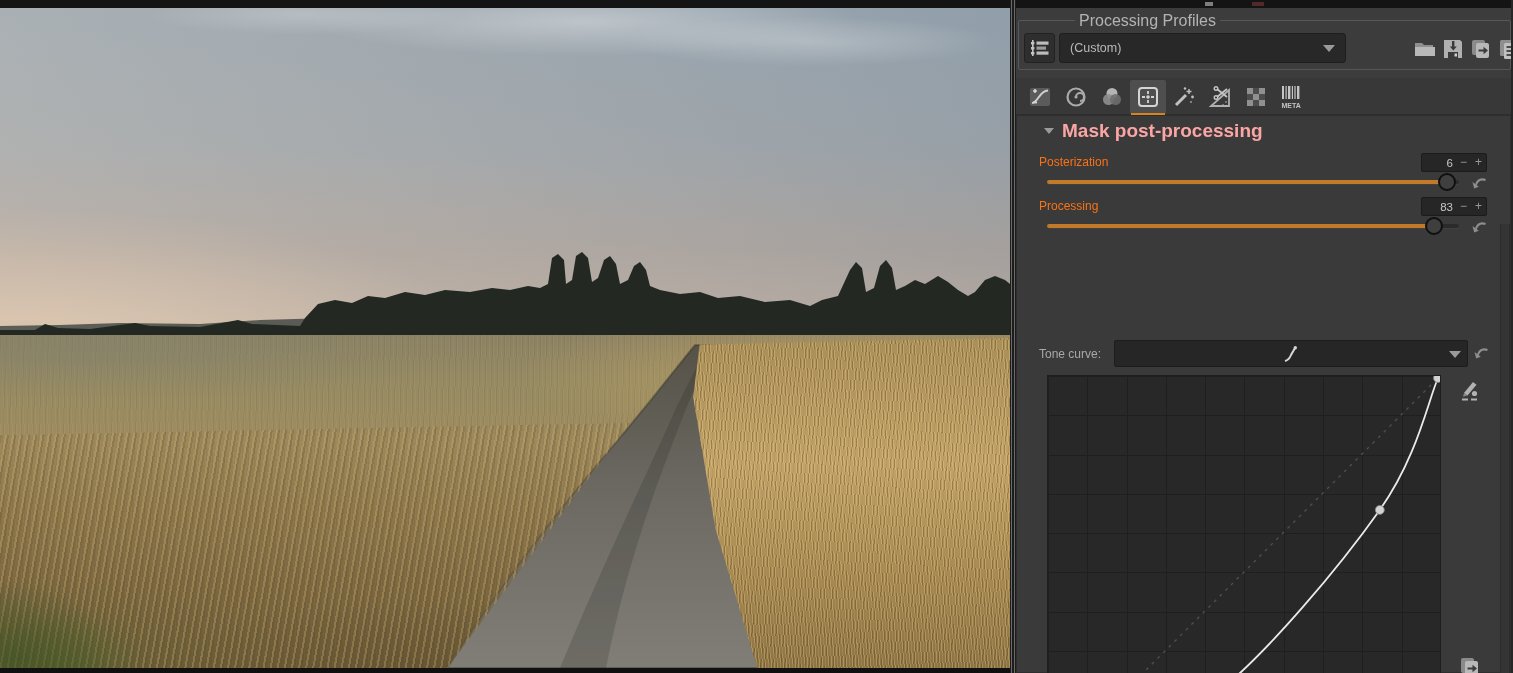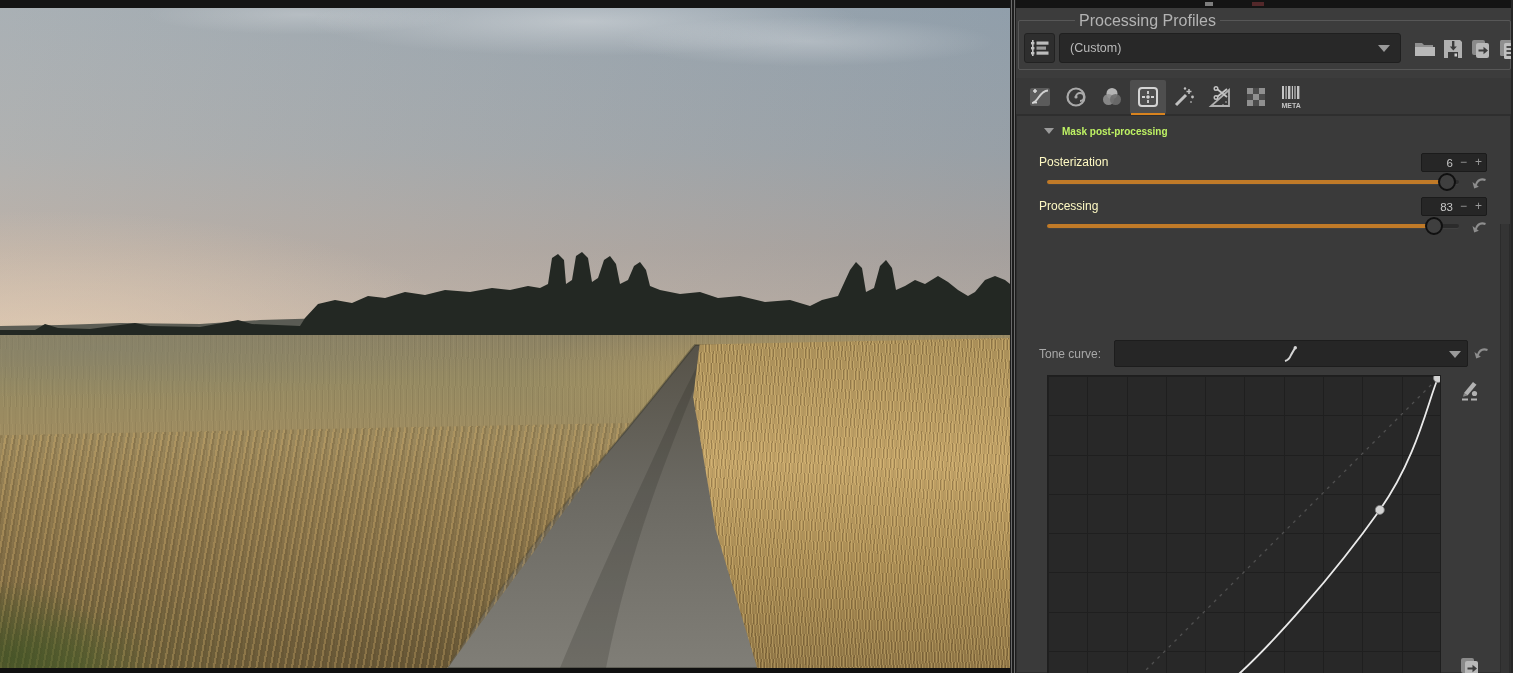--- a/index.html
+++ b/index.html
@@ -61,21 +61,21 @@
 
   
   .panel { position:absolute; left:1016px; top:8px; width:497px; height:665px; background:#3c3c3c; }
   .fieldset { position:absolute; left:2px; top:12px; width:493px; height:50px;
               border:1px solid rgba(120,120,120,.45); border-radius:2px; }
   .legend { position:absolute; left:10px; top:-9px; padding:0 4px; background:#3c3c3c;
             color:#b3b3b3; font-size:16px;margin-left:46px; }
   .btn { background:#2e2e2e; border:1px solid #222; border-radius:3px; display:flex;
          align-items:center; justify-content:center; }
   .listbtn { position:absolute; left:8px; top:25px; width:31px; height:30px; }
-  .profilesel { position:absolute; left:43px; top:25px; width:342px; height:30px;
+  .profilesel { position:absolute; left:43px; top:25px; width:287px; height:30px;
                 background:#282828; border:1px solid #1f1f1f; border-radius:3px;
                 display:flex; align-items:center; color:#b9b9b9; font-size:12.5px; padding:0 10px; }
   .profilesel .caret { margin-left:auto; }
   .caret { width:0; height:0; border-left:6px solid transparent; border-right:6px solid transparent;
            border-top:7px solid #9a9a9a; }
   .iconbtn { position:absolute; top:27px; width:27px; height:27px; display:flex;
              align-items:center; justify-content:center; }
 
   
   .tabbar { position:absolute; left:0px; top:70px; width:497px; height:37px; background:#383838;
@@ -85,23 +85,23 @@
   .tab.selected { background:#4e4e4e; }
   .tab.selected::after { content:""; position:absolute; left:1px; right:1px; bottom:-3px; height:4px;
                          background:#d9831e; }
 
   
   .section { position:absolute; left:0; top:107px; width:495px; height:558px; background:#3a3a3a;
              border:1px solid #2e2e2e; }
   .sec-head { position:absolute; left:0; top:5px; height:20px; display:flex; align-items:center; }
   .tri { width:0; height:0; border-left:5px solid transparent; border-right:5px solid transparent;
          border-top:6px solid #9b9b9b; margin-left:27px; margin-right:8px; }
-  .sec-title { color:#bef264; font-size:10px; font-weight:bold; }
-
-  .sl-label { position:absolute; left:22px; color:#fef9c3; font-size:12px; }
+  .sec-title { color:#fca5a5; font-size:19px; font-weight:bold; }
+
+  .sl-label { position:absolute; left:22px; color:#f97316; font-size:12px; }
   .valgroup { position:absolute; left:404px; width:66px; height:19px; background:#262626;
               border:1px solid #1b1b1b; border-radius:2px; display:flex; align-items:center;
               font-size:11.5px; color:#c6c6c6; }
   .valgroup .val { flex:1; text-align:right; padding-right:3px; }
   .valgroup .stepbtn { width:15px; text-align:center; color:#999; font-size:12px; line-height:17px; }
   .slider { position:absolute; left:30px; width:412px; height:18px; }
   .slider .track { position:absolute; left:0; right:0; top:7px; height:4px; background:#2b2b2b;
                    border-radius:2px; box-shadow:0 1px 0 rgba(255,255,255,.04); }
   .slider .fill { position:absolute; left:0; top:7px; height:4px; background:#c07a28; border-radius:2px; }
   .slider .knob { position:absolute; top:0; width:18px; height:18px; border-radius:50%;

